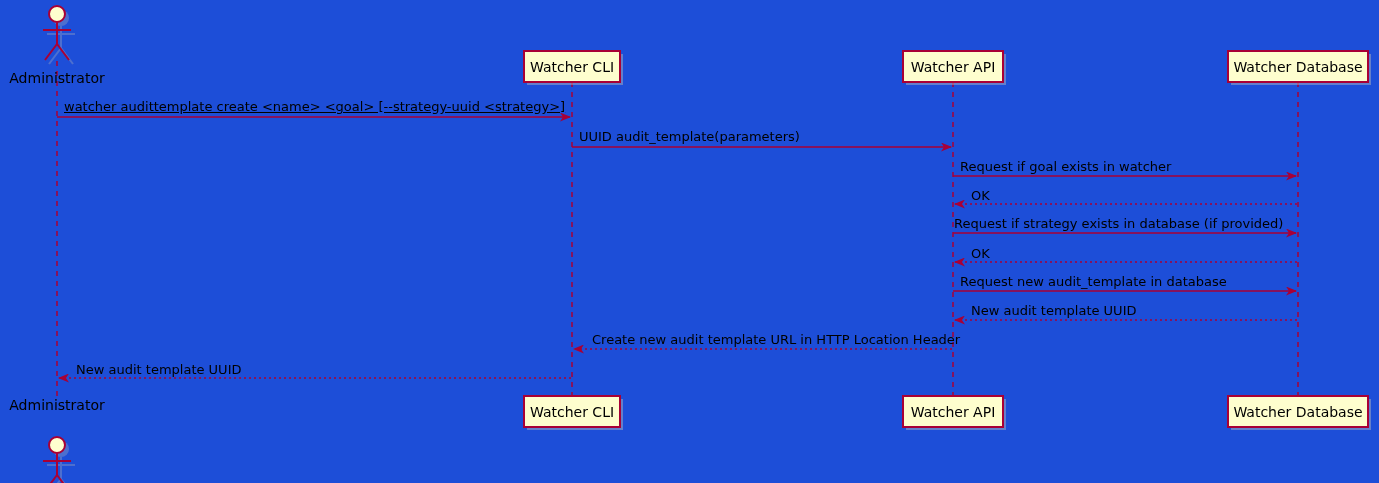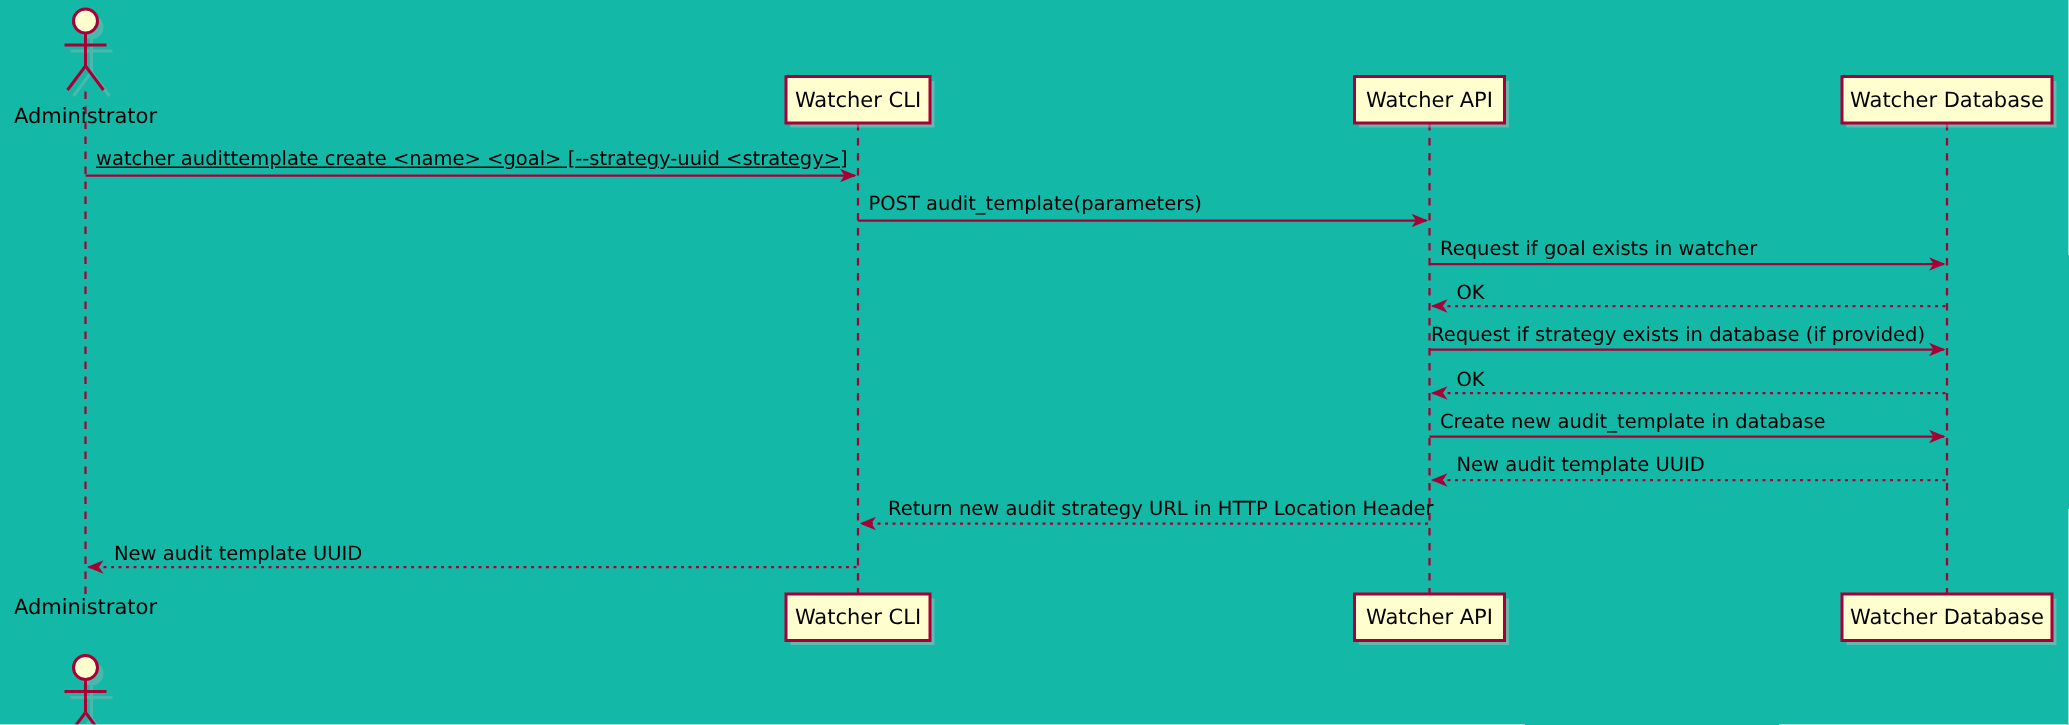--- a/index.html
+++ b/index.html
@@ -8,21 +8,21 @@
     background: #FFFFFF;
   }
   body {
     font-family: "DejaVu Sans", sans-serif;
   }
   #diagram {
     position: relative;
     width: 1379px;
     height: 483px;
     overflow: hidden;
-    background: #14b8a6;
+    background: #1d4ed8;
   }
   #diagram svg {
     position: absolute;
     left: 0;
     top: 0;
   }
   .pu-label {
     position: absolute;
     font-family: "DejaVu Sans", sans-serif;
     font-size: 13px;
@@ -142,23 +142,23 @@
   <div id="label-layer">
       <div class="pu-label pu-actor-label" style="left: 57px; top: 71px; transform: translateX(-50%);">Administrator</div>
       <div class="pu-label pu-actor-label" style="left: 57px; top: 398px; transform: translateX(-50%);">Administrator</div>
       <div class="pu-label pu-participant-label" style="left: 572px; top: 60px; transform: translateX(-50%);">Watcher CLI</div>
       <div class="pu-label pu-participant-label" style="left: 572px; top: 405px; transform: translateX(-50%);">Watcher CLI</div>
       <div class="pu-label pu-participant-label" style="left: 953px; top: 60px; transform: translateX(-50%);">Watcher API</div>
       <div class="pu-label pu-participant-label" style="left: 953px; top: 405px; transform: translateX(-50%);">Watcher API</div>
       <div class="pu-label pu-participant-label" style="left: 1298px; top: 60px; transform: translateX(-50%);">Watcher Database</div>
       <div class="pu-label pu-participant-label" style="left: 1298px; top: 405px; transform: translateX(-50%);">Watcher Database</div>
       <div class="pu-label pu-msg-label" style="left: 64px; top: 100px; text-decoration: underline;">watcher audittemplate create &lt;name&gt; &lt;goal&gt; [--strategy-uuid &lt;strategy&gt;]</div>
-      <div class="pu-label pu-msg-label" style="left: 579px; top: 130px;">POST audit_template(parameters)</div>
+      <div class="pu-label pu-msg-label" style="left: 579px; top: 130px;">UUID audit_template(parameters)</div>
       <div class="pu-label pu-msg-label" style="left: 960px; top: 160px;">Request if goal exists in watcher</div>
       <div class="pu-label pu-msg-label" style="left: 971px; top: 189px;">OK</div>
       <div class="pu-label pu-msg-label" style="left: 954px; top: 217px;">Request if strategy exists in database (if provided)</div>
       <div class="pu-label pu-msg-label" style="left: 971px; top: 247px;">OK</div>
-      <div class="pu-label pu-msg-label" style="left: 960px; top: 275px;">Create new audit_template in database</div>
+      <div class="pu-label pu-msg-label" style="left: 960px; top: 275px;">Request new audit_template in database</div>
       <div class="pu-label pu-msg-label" style="left: 971px; top: 304px;">New audit template UUID</div>
-      <div class="pu-label pu-msg-label" style="left: 592px; top: 333px;">Return new audit strategy URL in HTTP Location Header</div>
+      <div class="pu-label pu-msg-label" style="left: 592px; top: 333px;">Create new audit template URL in HTTP Location Header</div>
       <div class="pu-label pu-msg-label" style="left: 76px; top: 363px;">New audit template UUID</div>
     </div>
 </div>
 
 </body></html>

